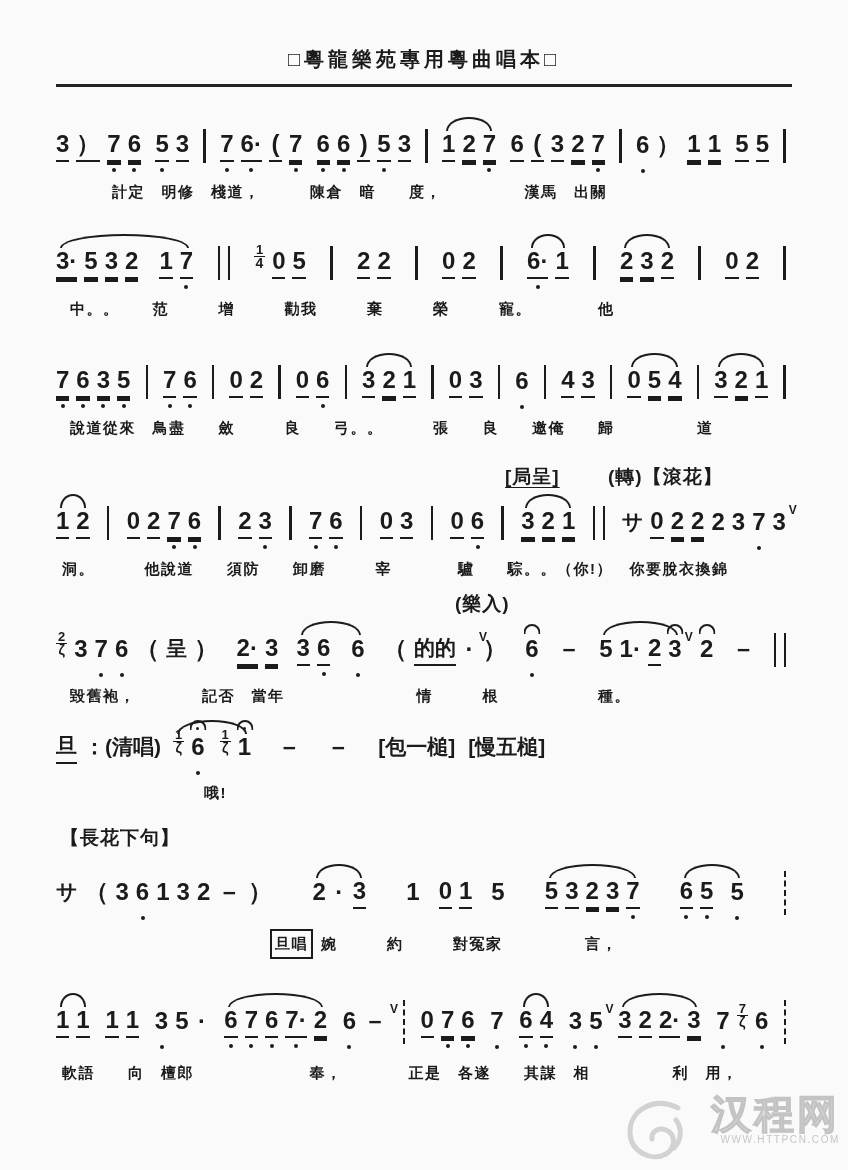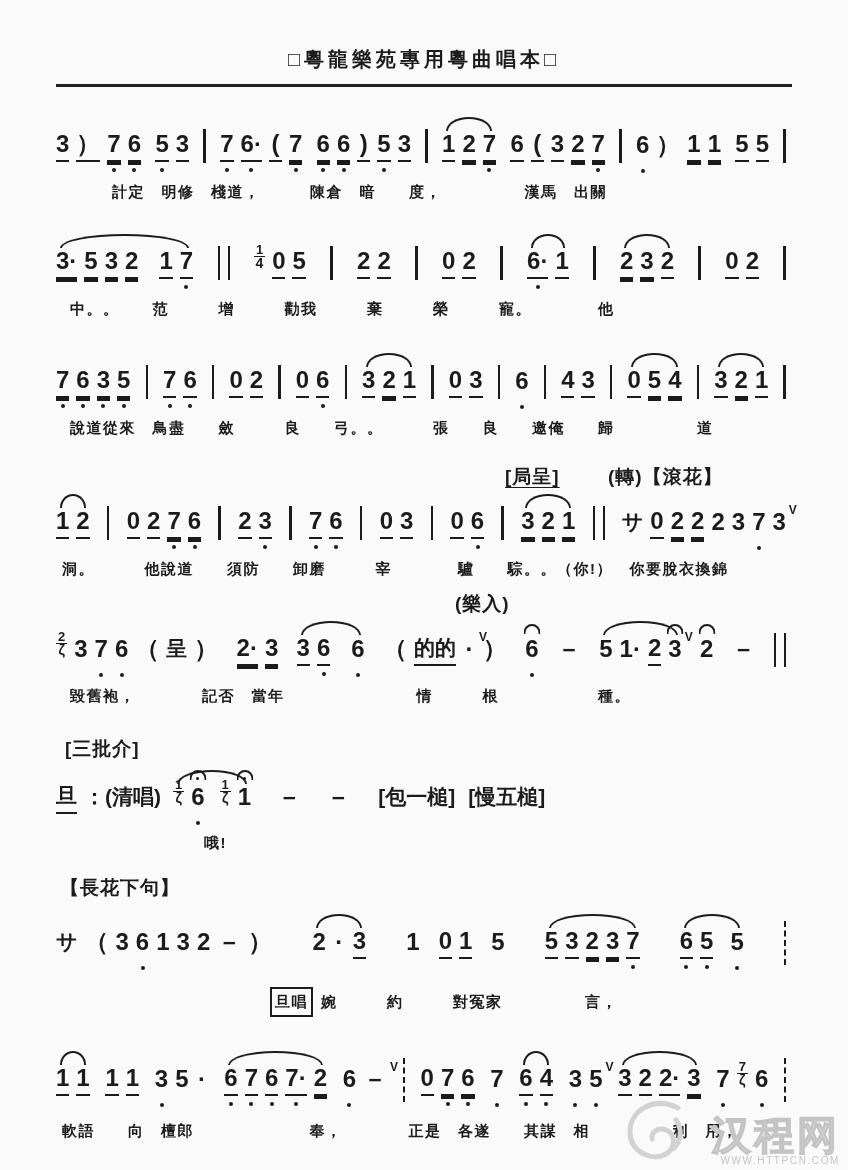--- a/index.html
+++ b/index.html
@@ -40,21 +40,21 @@
   .frac b:first-child{border-bottom:1.5px solid #1b1b1b;padding:0 2px;}
   .frac .fb{font-size:14px;}
   .bar{align-self:center;flex:0 0 auto;}
   .bar.bs{width:2.5px;height:34px;background:#1b1b1b;}
   .bar.bd{width:8px;height:34px;border-left:2.5px solid #1b1b1b;border-right:2.5px solid #1b1b1b;}
   .bar.bdash{width:0;height:44px;border-left:2.5px dashed #1b1b1b;}
   
   .lyr{font-size:15px;font-weight:600;line-height:32px;letter-spacing:1.5px;white-space:nowrap;}
   .lyr .box{display:inline-block;border:2px solid #1b1b1b;padding:0 3px;line-height:26px;margin-right:8px;}
   
-  .wm{position:absolute;right:8px;bottom:4px;display:flex;align-items:flex-end;gap:19px;}
+  .wm{position:absolute;right:8px;bottom:4px;display:flex;align-items:flex-start;gap:19px;}
   .wm-site{font-size:40px;font-weight:700;letter-spacing:3px;color:#dedede;
        -webkit-text-stroke:1.2px #c3c3c3;line-height:40px;}
   .wm-url{font-size:10px;color:#c6c6c6;letter-spacing:1.6px;text-align:right;margin-top:0;}
   u,s,i,em,b{text-decoration:none;font-style:normal;}
 </style>
 </head>
 <body>
 
 <div class="page">
   <div class="hdr">
@@ -329,25 +329,20 @@
           <span class="grp">
             <span class="tk">2<s class="ht"></s></span>
           </span>
           <span class="grp">
             <span class="tk">－</span>
           </span>
           <span class="bar bd"></span>
         </div>
         <div class="lyr" style="padding-left: 14px;"><span>毀舊袍，　　　　記否　當年　　　　　　　　情　　　根　　　　　　種。</span></div>
       </div>
-      <div class="sys" style="margin-top: 24px;">
-        <div class="lblrow">
-          <span class="lbl" style="left: 9px;">[三批介]</span>
-        </div>
-      </div>
       <div class="sys" style="margin-top: 4px;">
         <div class="notes">
           <span class="grp">
             <span class="tk cjk u1">旦</span>
             <span class="tk cjk">：(清唱)</span>
           </span>
           <span class="grp arc">
             <span class="frac">
               <b>1</b>
               <b class="fb">ζ</b>
@@ -406,21 +401,21 @@
             <span class="tk u1">3<u class="l2"></u></span>
             <span class="tk u1">7<i class="dt"></i></span>
           </span>
           <span class="grp arc">
             <span class="tk u1">6<i class="dt"></i></span>
             <span class="tk u1">5<i class="dt"></i></span>
             <span class="tk" style="margin-left: 10px;">5<i class="dt"></i></span>
           </span>
           <span class="bar bdash"></span>
         </div>
-        <div class="lyr" style="padding-left: 214px; margin-top: 8px;"><span class="box">旦唱</span><span>婉　　　約　　　對冤家　　　　　言，</span></div>
+        <div class="lyr" style="padding-left: 214px;"><span class="box">旦唱</span><span>婉　　　約　　　對冤家　　　　　言，</span></div>
       </div>
       <div class="sys" style="margin-top: 24px;">
         <div class="notes spread">
           <span class="grp arc">
             <span class="tk u1">1</span>
             <span class="tk u1">1</span>
           </span>
           <span class="grp">
             <span class="tk u1">1</span>
             <span class="tk u1">1</span>

